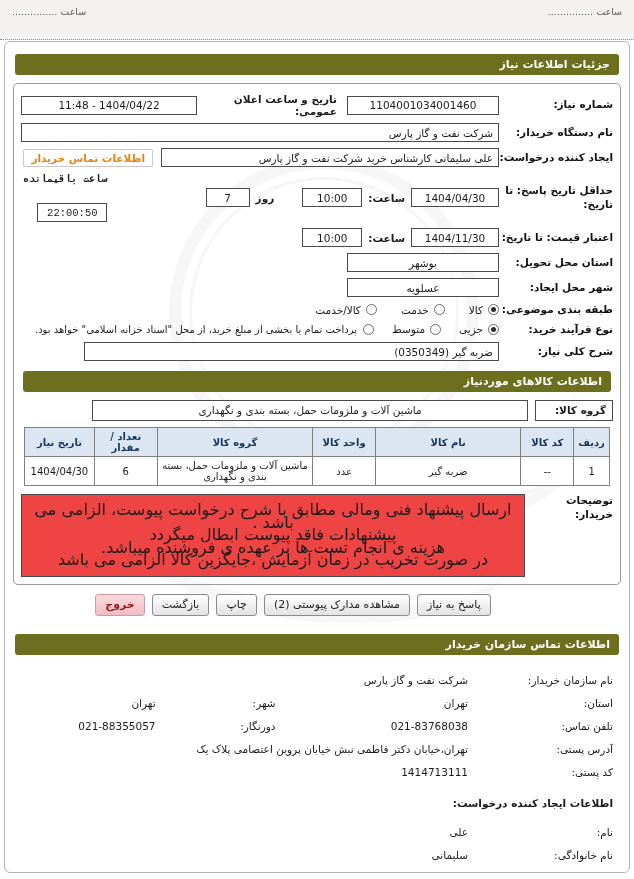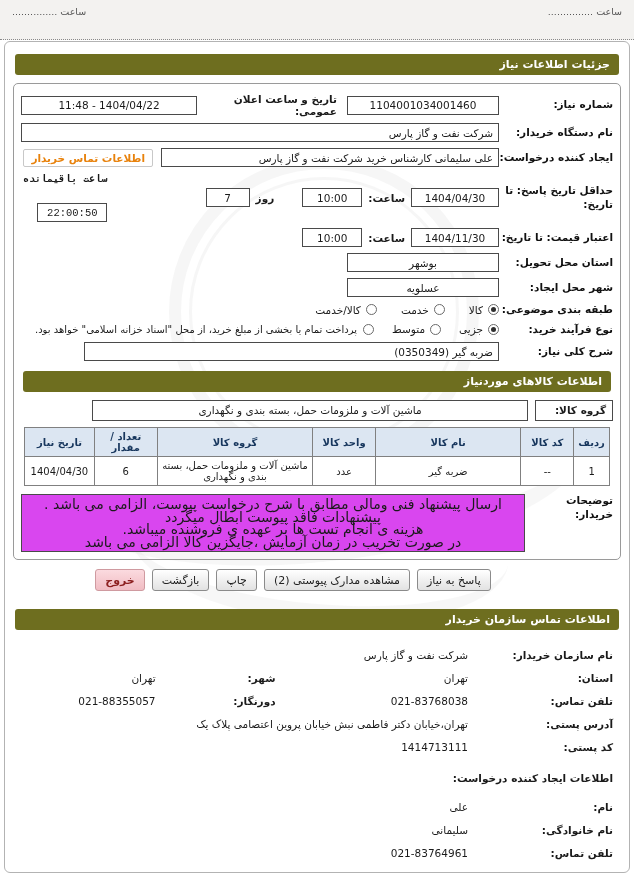--- a/index.html
+++ b/index.html
@@ -49,31 +49,31 @@
   .radio.checked::after{content:"";position:absolute;inset:2px;border-radius:50%;background:#2f2f2f;}
 
   .gbox{border:1px solid #4a4a4a;height:21px;line-height:19px;font-size:10.5px;padding:0 6px;background:#fff;}
   .glabel{width:78px;font-weight:bold;}
   .gvalue{width:436px;text-align:center;margin-right:7px;}
 
   .gtable{width:calc(100% - 6px);margin:2px 3px 8px;border-collapse:collapse;font-size:10px;}
   .gtable th{background:#dce6f2;color:#17365d;border:1px solid #808080;padding:3px 2px;font-weight:bold;}
   .gtable td{border:1px solid #808080;padding:3px 3px;text-align:center;background:#fff;}
 
-  .notesbox{flex:1;border:1px solid #4a4a4a;background:#d946ef;min-height:54px;padding:3px 6px;
-    font-size:14px;line-height:12.5px;display:flex;flex-direction:column;justify-content:center;text-align:center;}
+  .notesbox{flex:1;border:1px solid #4a4a4a;background:#ef4444;min-height:54px;padding:9px 6px;
+    font-size:16px;line-height:12.5px;display:flex;flex-direction:column;justify-content:center;text-align:center;}
 
   .btnrow{display:flex;justify-content:center;gap:7px;margin-top:9px;padding-right:48px;}
   .btn{border:1px solid #8b8b8b;border-radius:3px;background:linear-gradient(#ffffff,#e2e2e2);
     font-family:inherit;font-size:11px;padding:3px 9px;height:22px;color:#222;cursor:pointer;white-space:nowrap;}
   .btn.exit{background:linear-gradient(#fbdadf,#f1bcc3);border-color:#cf9aa0;color:#8c1f1f;font-weight:bold;}
 
   .contact{padding:10px 16px 0;font-size:10.5px;}
   .crow{display:flex;align-items:flex-start;margin-bottom:9px;line-height:14px;}
-  .clabel{width:145px;min-width:145px;font-weight:bold;}
+  .clabel{width:145px;min-width:145px;font-weight:normal;}
   .cpair{display:flex;}
   .cpair.p1{width:57%;}
   .cpair.p2{flex:1;}
   .cpair.p1 .clabel{width:145px;min-width:145px;}
   .cpair.p2 .clabel{width:120px;min-width:120px;}
   .cheading{font-weight:bold;margin:18px 0 16px;}
   .num{direction:ltr;unicode-bidi:isolate;}
 </style>
 </head>
 <body>

